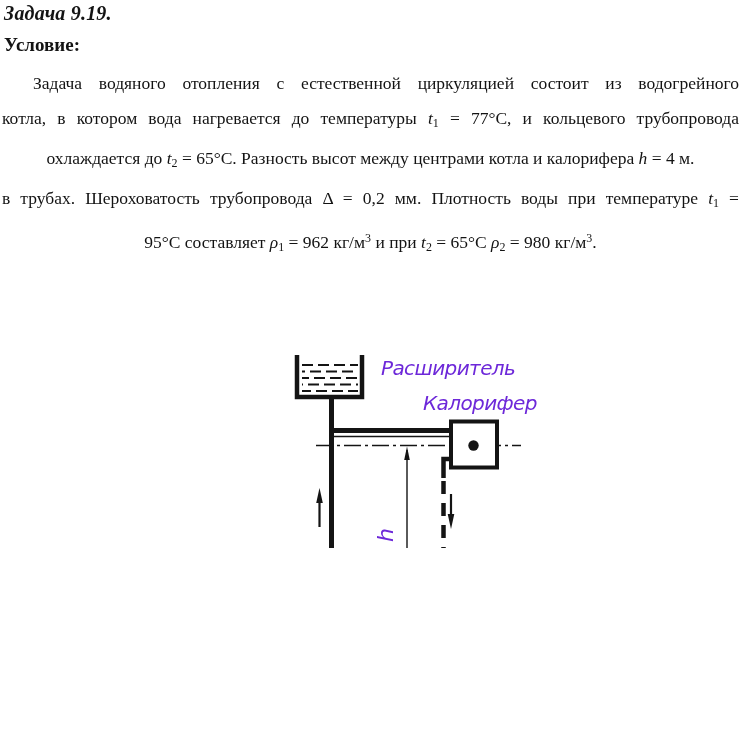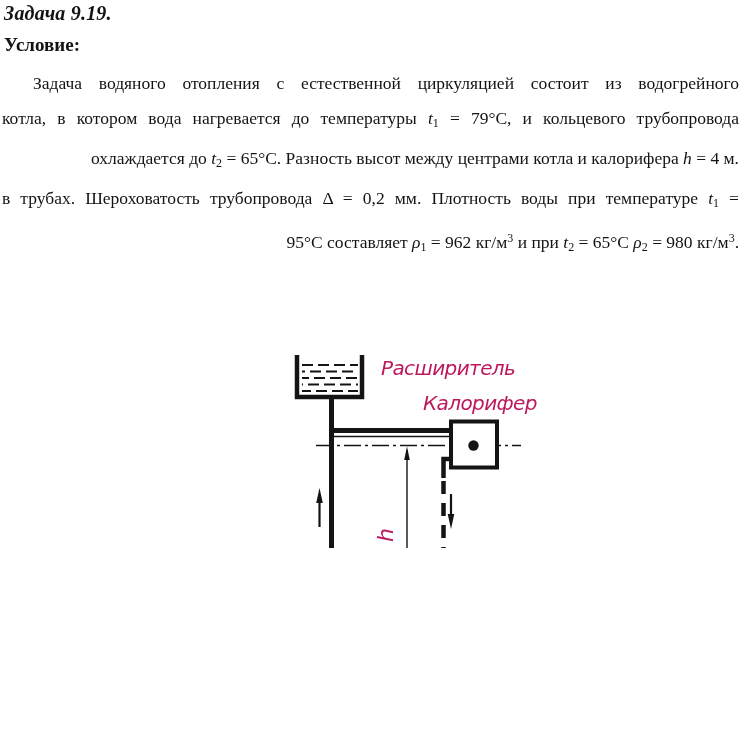--- a/index.html
+++ b/index.html
@@ -10,30 +10,30 @@
   .title{
     position:absolute;left:4px;top:1px;font-size:20px;line-height:24px;
     font-weight:bold;font-style:italic;letter-spacing:.2px;
   }
   .cond{
     position:absolute;left:4px;top:32px;font-size:19px;line-height:26px;font-weight:bold;
   }
   .body-text{
     position:absolute;left:2px;top:66px;width:737px;font-size:17.5px;line-height:35px;
   }
-  .line{text-align:right;}
+  .line{text-align:center;}
   .line.justify{text-align:justify;text-align-last:justify;}
   .line.indent{text-indent:31px;}
   .i{font-style:italic;}
   .sub{font-size:12px;vertical-align:-3px;}
   .sup{font-size:12px;vertical-align:6px;}
   svg.diagram{position:absolute;left:0;top:0;pointer-events:none;}
   .dlabel{
     position:absolute;font-family:"DejaVu Sans", sans-serif;font-style:italic;
-    color:#be185d;letter-spacing:-0.6px;white-space:nowrap;
+    color:#6d28d9;letter-spacing:-0.6px;white-space:nowrap;
   }
   .lbl-tank{left:381px;top:356px;font-size:20px;}
   .lbl-heater{left:423px;top:391px;font-size:20px;}
   .lbl-boiler{left:360px;top:619px;width:126px;text-align:center;font-size:20px;line-height:23px;}
   .lbl-t{font-size:20px;font-family:Liberation Serif, serif;}
   .lbl-t .tsub{font-size:14px;vertical-align:-4px;font-style:italic;}
   .lbl-t1{left:342px;top:550px;}
   .lbl-t2{left:451px;top:550px;}
   .lbl-h{
     left:372px;top:521px;width:28px;height:28px;font-size:22px;
@@ -51,21 +51,21 @@
 </head>
 <body>
 
 <div class="page">
 
   <div class="title">Задача 9.19.</div>
   <div class="cond">Условие:</div>
 
   <div class="body-text">
       <div class="line indent justify"><span>Задача водяного отопления с естественной циркуляцией состоит из водогрейного</span></div>
-      <div class="line justify"><span>котла, в котором вода нагревается до температуры </span><span class="i">t</span><span class="sub">1</span><span> = 79°С, и кольцевого трубопровода</span></div>
+      <div class="line justify"><span>котла, в котором вода нагревается до температуры </span><span class="i">t</span><span class="sub">1</span><span> = 77°С, и кольцевого трубопровода</span></div>
       <div class="line"><span>охлаждается до </span><span class="i">t</span><span class="sub">2</span><span> = 65°С. Разность высот между центрами котла и калорифера </span><span class="i">h</span><span> = 4 м.</span></div>
       <div class="line justify"><span>в трубах. Шероховатость трубопровода Δ = 0,2 мм. Плотность воды при температуре </span><span class="i">t</span><span class="sub">1</span><span> =</span></div>
       <div class="line"><span>95°С составляет </span><span class="i">ρ</span><span class="sub">1</span><span> = 962 кг/м</span><span class="sup">3</span><span> и при </span><span class="i">t</span><span class="sub">2</span><span> = 65°С </span><span class="i">ρ</span><span class="sub">2</span><span> = 980 кг/м</span><span class="sup">3</span><span>.</span></div>
     </div>
 
   <svg class="diagram" width="751" height="729" viewBox="0 0 751 729">
     <g stroke="#141414" fill="none">
 
       <path d="M297 355 V397 H362 V355" stroke-width="4.5"></path>
       <g stroke-width="2" stroke-dasharray="11 5">

